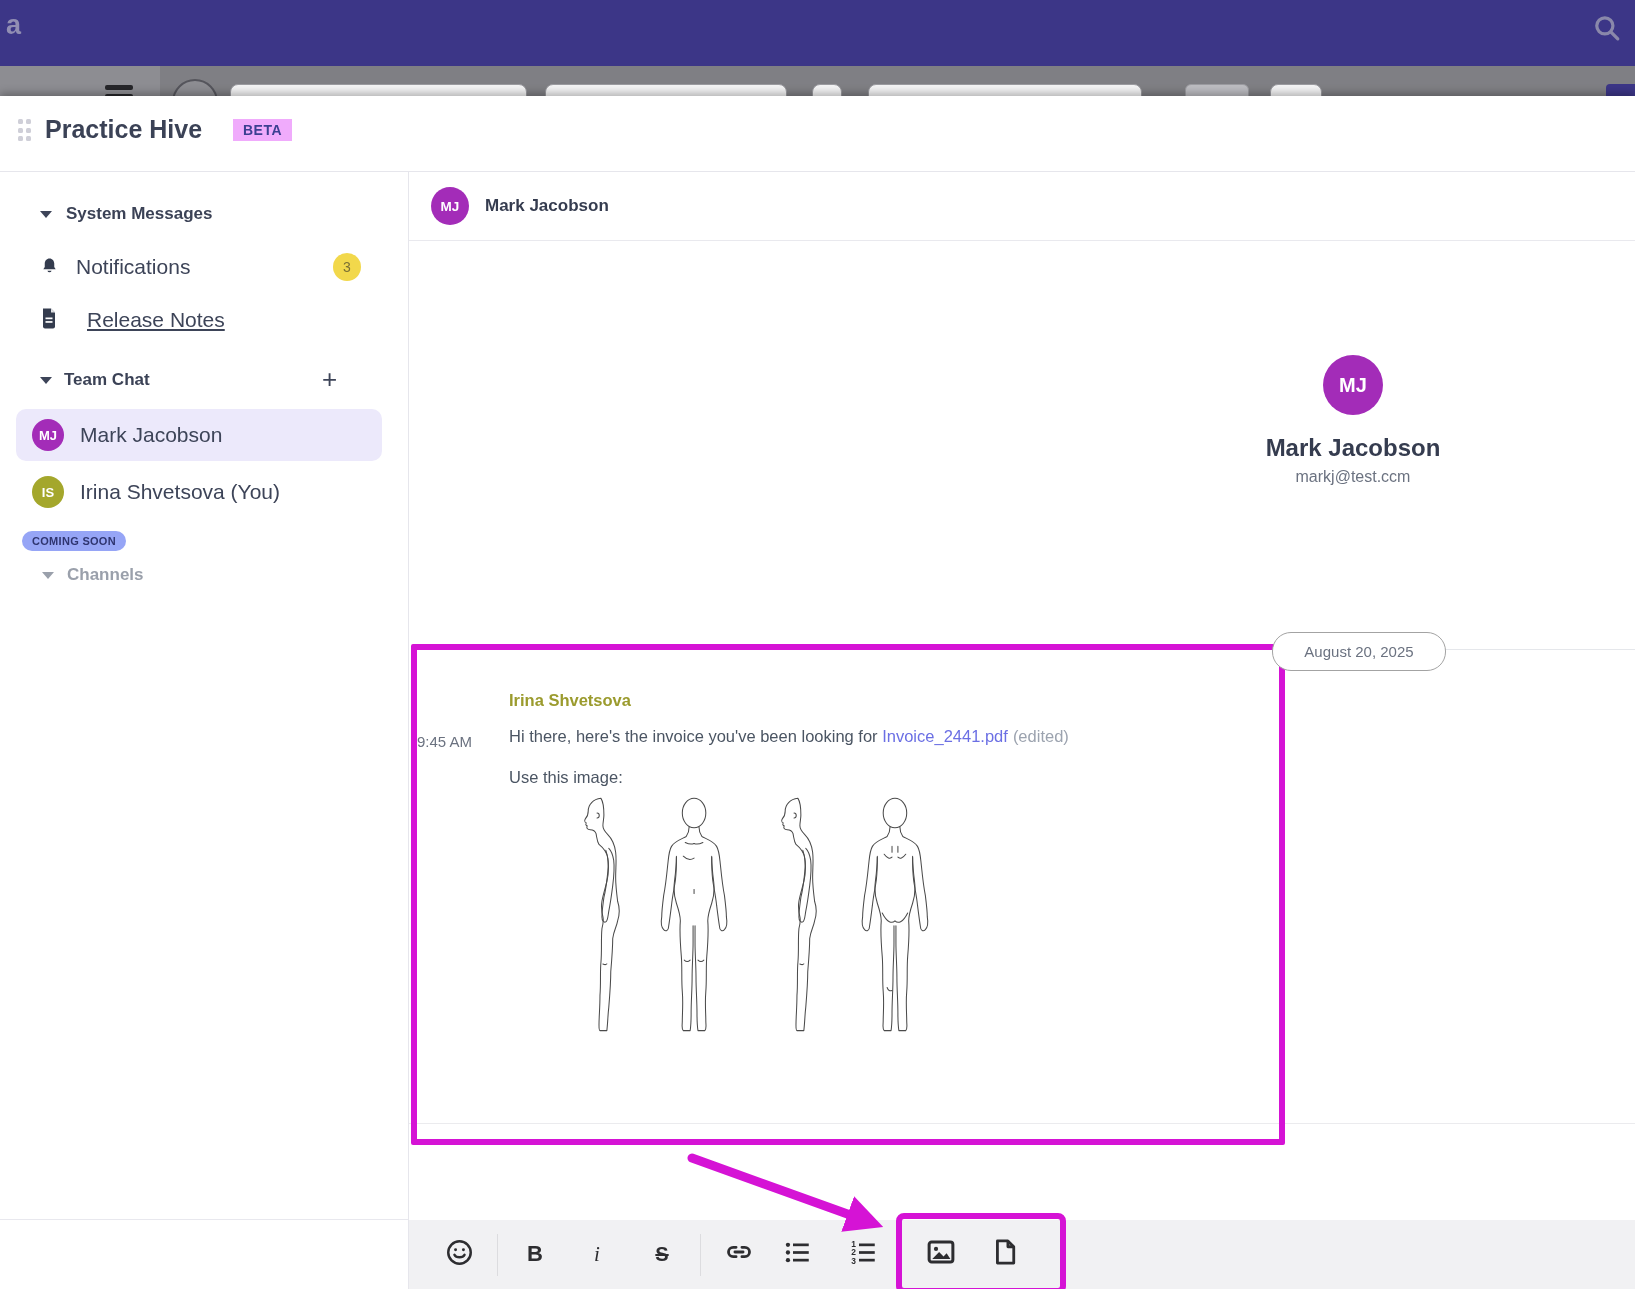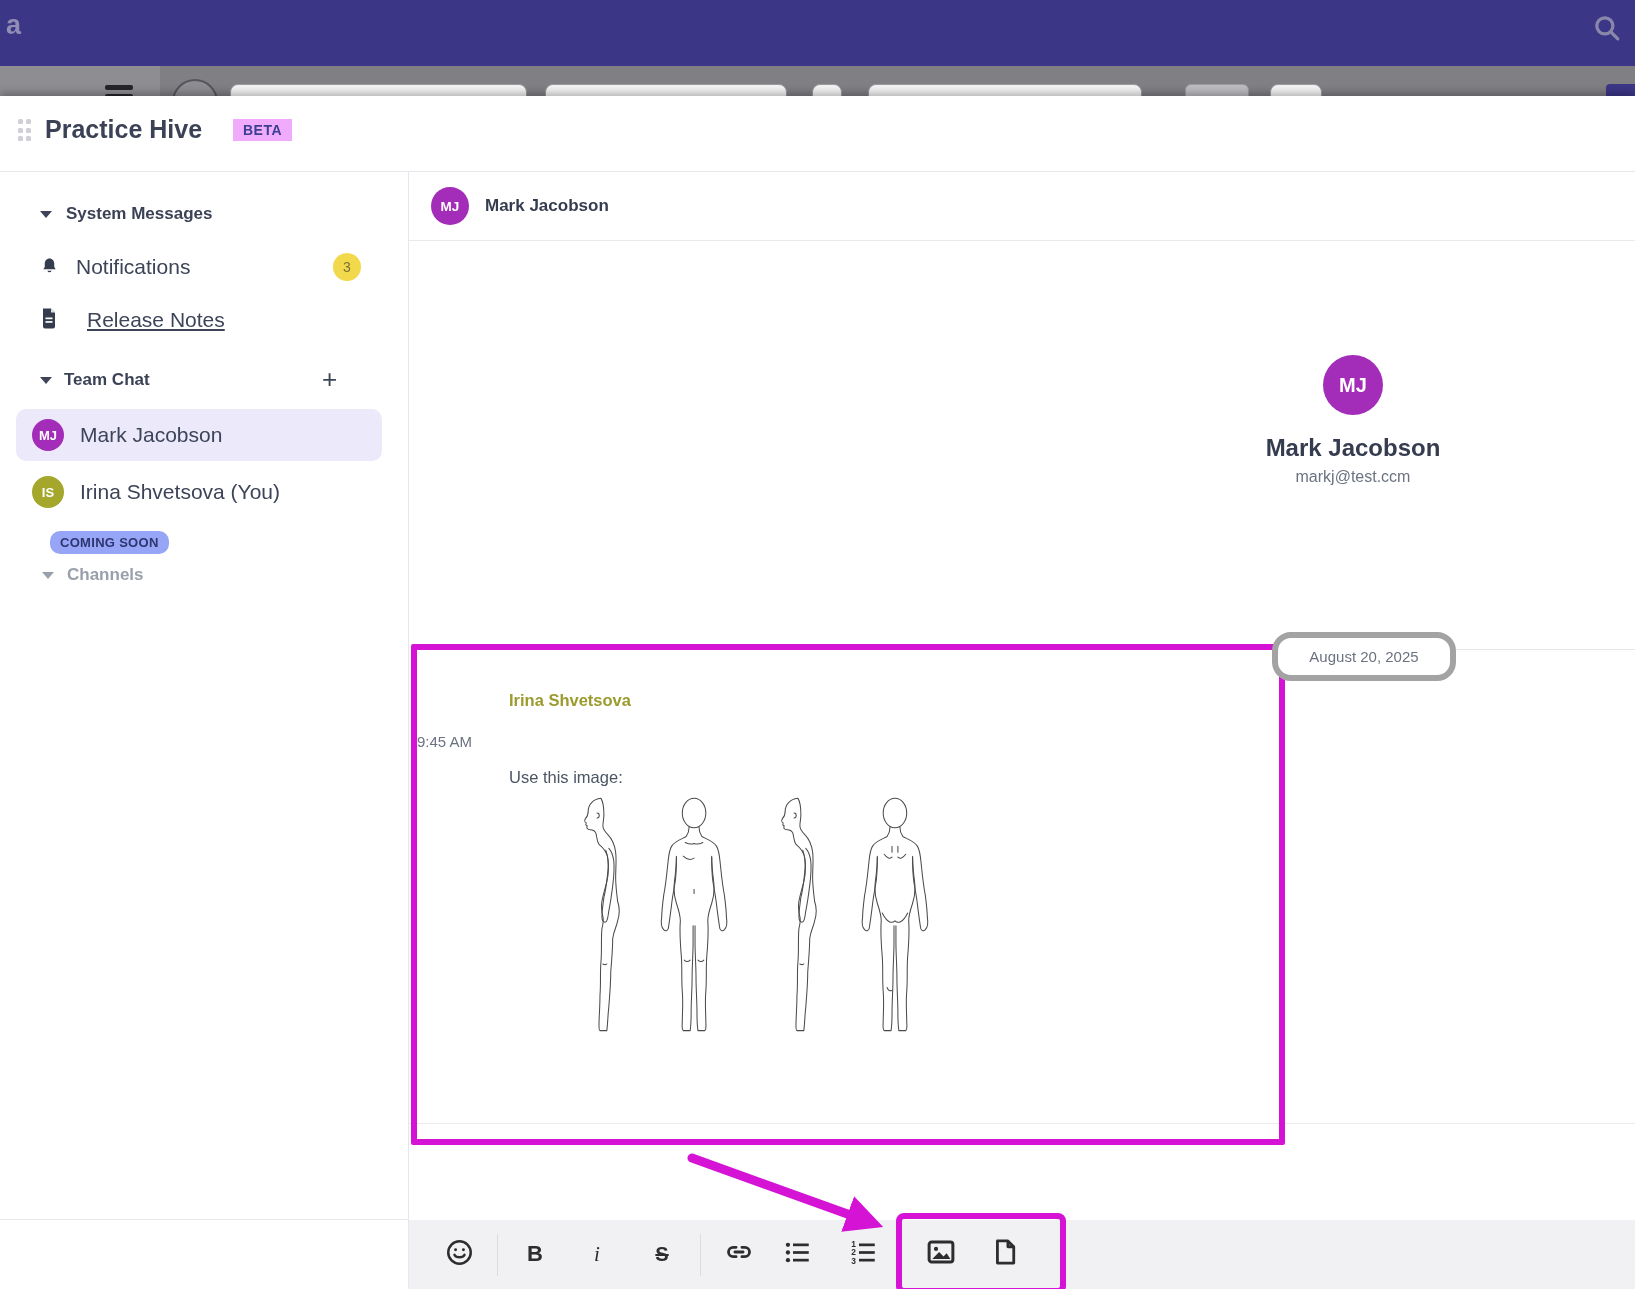--- a/index.html
+++ b/index.html
@@ -38,35 +38,35 @@
   .caret{width:0;height:0;border-left:6px solid transparent;border-right:6px solid transparent;
          border-top:7px solid currentColor;display:inline-block;}
   .sec-label{font-size:17px;font-weight:bold;color:#3b4256;}
   .item-label{font-size:21px;color:#3d4458;}
   .notif-badge{left:333px;top:253px;width:28px;height:28px;border-radius:50%;background:#f2d84b;
                color:#7b7034;font-size:14px;display:flex;align-items:center;justify-content:center;z-index:12;}
   .plus-btn{left:322px;top:364px;font-size:26px;font-weight:300;color:#3d4458;z-index:12;}
   .sel-row{left:16px;top:409px;width:366px;height:52px;background:#ece9fb;border-radius:10px;z-index:11;}
   .avatar{border-radius:50%;color:#fff;font-weight:bold;display:flex;align-items:center;justify-content:center;}
   .av32{width:32px;height:32px;font-size:13px;}
-  .coming-soon{left:22px;top:531px;background:#96a5f6;color:#2f3570;font-size:13px;font-weight:bold;
-               padding:4px 10px;border-radius:10px;z-index:12;letter-spacing:.3px;margin-left:28px;}
+  .coming-soon{left:22px;top:531px;background:#96a5f6;color:#2f3570;font-size:11px;font-weight:bold;
+               padding:4px 10px;border-radius:10px;z-index:12;letter-spacing:.3px;}
   .channels-label{font-size:17px;font-weight:600;color:#9aa0ab;}
 
   .footer-border{left:0;top:1219px;width:408px;height:1px;background:#e8e8ee;z-index:12;}
 
   
   .chat-hdr-name{left:485px;top:196px;font-size:17px;font-weight:bold;color:#353c4f;z-index:12;}
   .chat-hdr-border{left:409px;top:240px;width:1226px;height:1px;background:#e9e9ee;z-index:12;}
 
   .profile-name{left:1203px;top:434px;width:300px;text-align:center;font-size:24px;font-weight:bold;color:#353c4f;z-index:12;}
   .profile-email{left:1203px;top:468px;width:300px;text-align:center;font-size:16px;color:#6b7280;z-index:12;}
 
   .date-line{left:1440px;top:649px;width:195px;height:1px;background:#e5e7eb;z-index:12;}
-  .date-chip{left:1272px;top:632px;width:172px;height:37px;border:6px solid #a3a3a3;border-radius:19px;
+  .date-chip{left:1272px;top:632px;width:172px;height:37px;border:1px solid #a3a3a3;border-radius:19px;
              background:#fff;color:#6b7280;font-size:15px;display:flex;align-items:center;justify-content:center;z-index:45;}
 
   .msg-time{left:417px;top:693px;width:70px;font-size:15px;color:#6b7280;z-index:12;margin-top:40px;}
   .msg-author{left:509px;top:691px;font-size:16.5px;font-weight:bold;z-index:12;}
   .msg-line{left:509px;top:727px;font-size:16.5px;color:#4b5563;z-index:12;white-space:nowrap;}
   .msg-link{cursor:pointer;}
   .msg-edited{color:#9ca3af;margin-left:5px;}
   .msg-line2{left:509px;top:768px;font-size:16.5px;color:#4b5563;z-index:12;}
   .figs{left:550px;top:791px;z-index:12;}
   .figs path,.figs ellipse{fill:none;stroke:#4a4a4a;stroke-width:1.05;stroke-linecap:round;stroke-linejoin:round;}
@@ -202,20 +202,23 @@
 
   <div class="abs avatar" style="left: 1323px; top: 355px; width: 60px; height: 60px; font-size: 20px; z-index: 12; background: rgb(163, 44, 184);">MJ</div>
   <div class="abs profile-name">Mark Jacobson</div>
   <div class="abs profile-email">markj@test.ccm</div>
 
   <div class="abs date-line"></div>
   <div class="abs date-chip">August 20, 2025</div>
 
   <div class="abs msg-time">9:45 AM</div>
   <div class="abs msg-author" style="color: rgb(155, 155, 46);">Irina Shvetsova</div>
+  <div class="abs msg-line">
+    <span>Hi there, here's the invoice you've been looking for </span><span class="msg-link" style="color: rgb(107, 111, 228);">Invoice_2441.pdf</span><span class="msg-edited">(edited)</span>
+  </div>
   <div class="abs msg-line2">Use this image:</div>
 
   <div class="abs figs">
     <svg width="392" height="246" viewBox="0 0 400 246">
 
       <g transform="translate(2,2)">
         <path d="M50,3 C42,4 37,9 37,16 C37,20 36,22 34,24 C33,26 33,27 35,28 C34,30 35,31 36,31 C35,33 36,35 39,35 C42,35 44,36 45,39 C46,44 46,47 48,50 C53,54 56,58 57,64 C58,72 58,80 56,88 C54,96 52,102 51,108 C50,114 51,120 52,124 C53,128 52,132 51,136 C50,146 51,158 50,170 C49,180 50,192 49,204 C49,216 48,226 48,234 C48,238 48,240 49,240 L56,240 C57,232 57,224 58,216 C59,204 60,192 60,180 C61,168 62,156 62,146 C63,138 66,134 67,128 C69,122 69,114 67,108 C66,100 65,92 65,84 C65,74 66,66 65,58 C64,50 61,44 57,40 C54,37 52,34 52,31 C52,27 53,24 53,20 C53,12 52,6 50,3 Z"></path>
         <path d="M55,56 C57,62 58,70 57,78 C56,88 55,96 53,104 C52,112 51,118 51,124 C51,128 53,130 55,129 C57,128 57,124 58,118 C60,108 61,100 62,92 C63,84 64,74 63,66 C62,60 60,56 58,54"></path>
         <path d="M46,18 c3,0 3,5 0,5"></path>
         <path d="M52,172 c2,1 3,1 4,0"></path>

